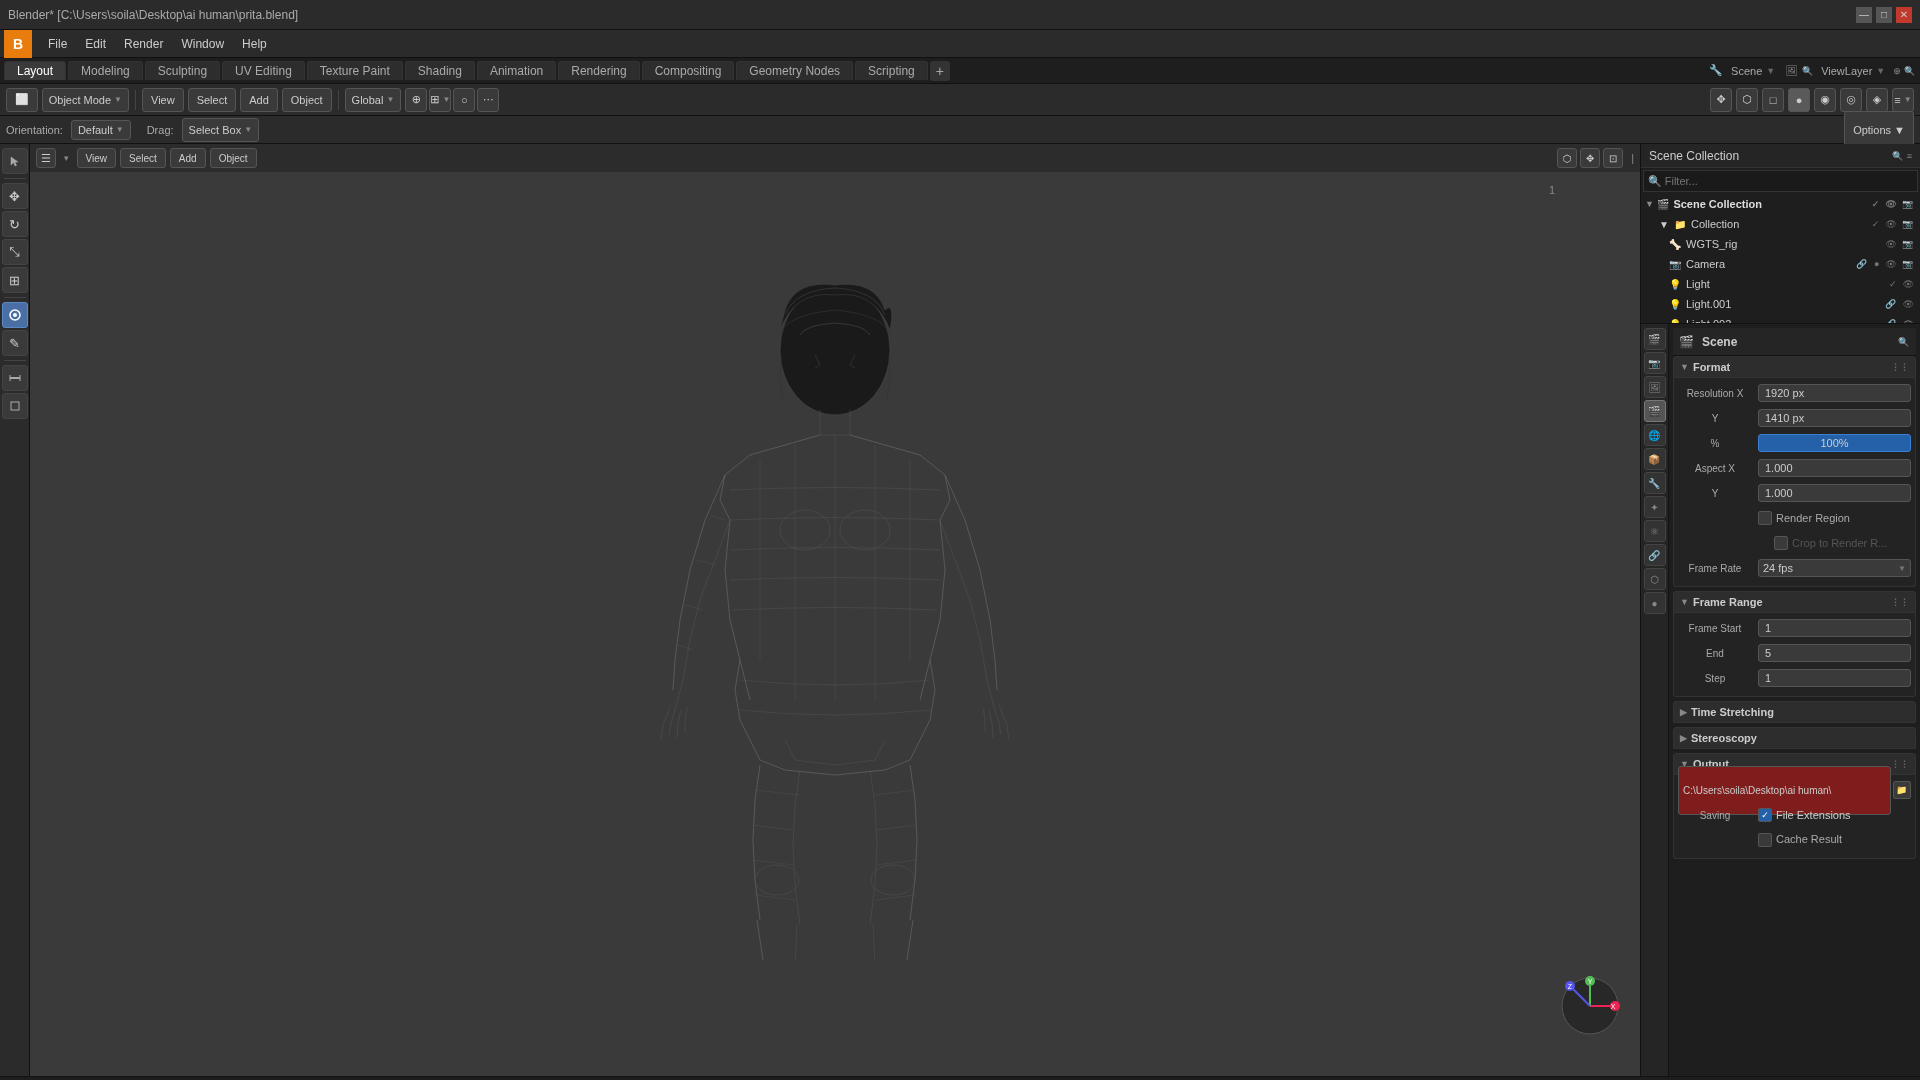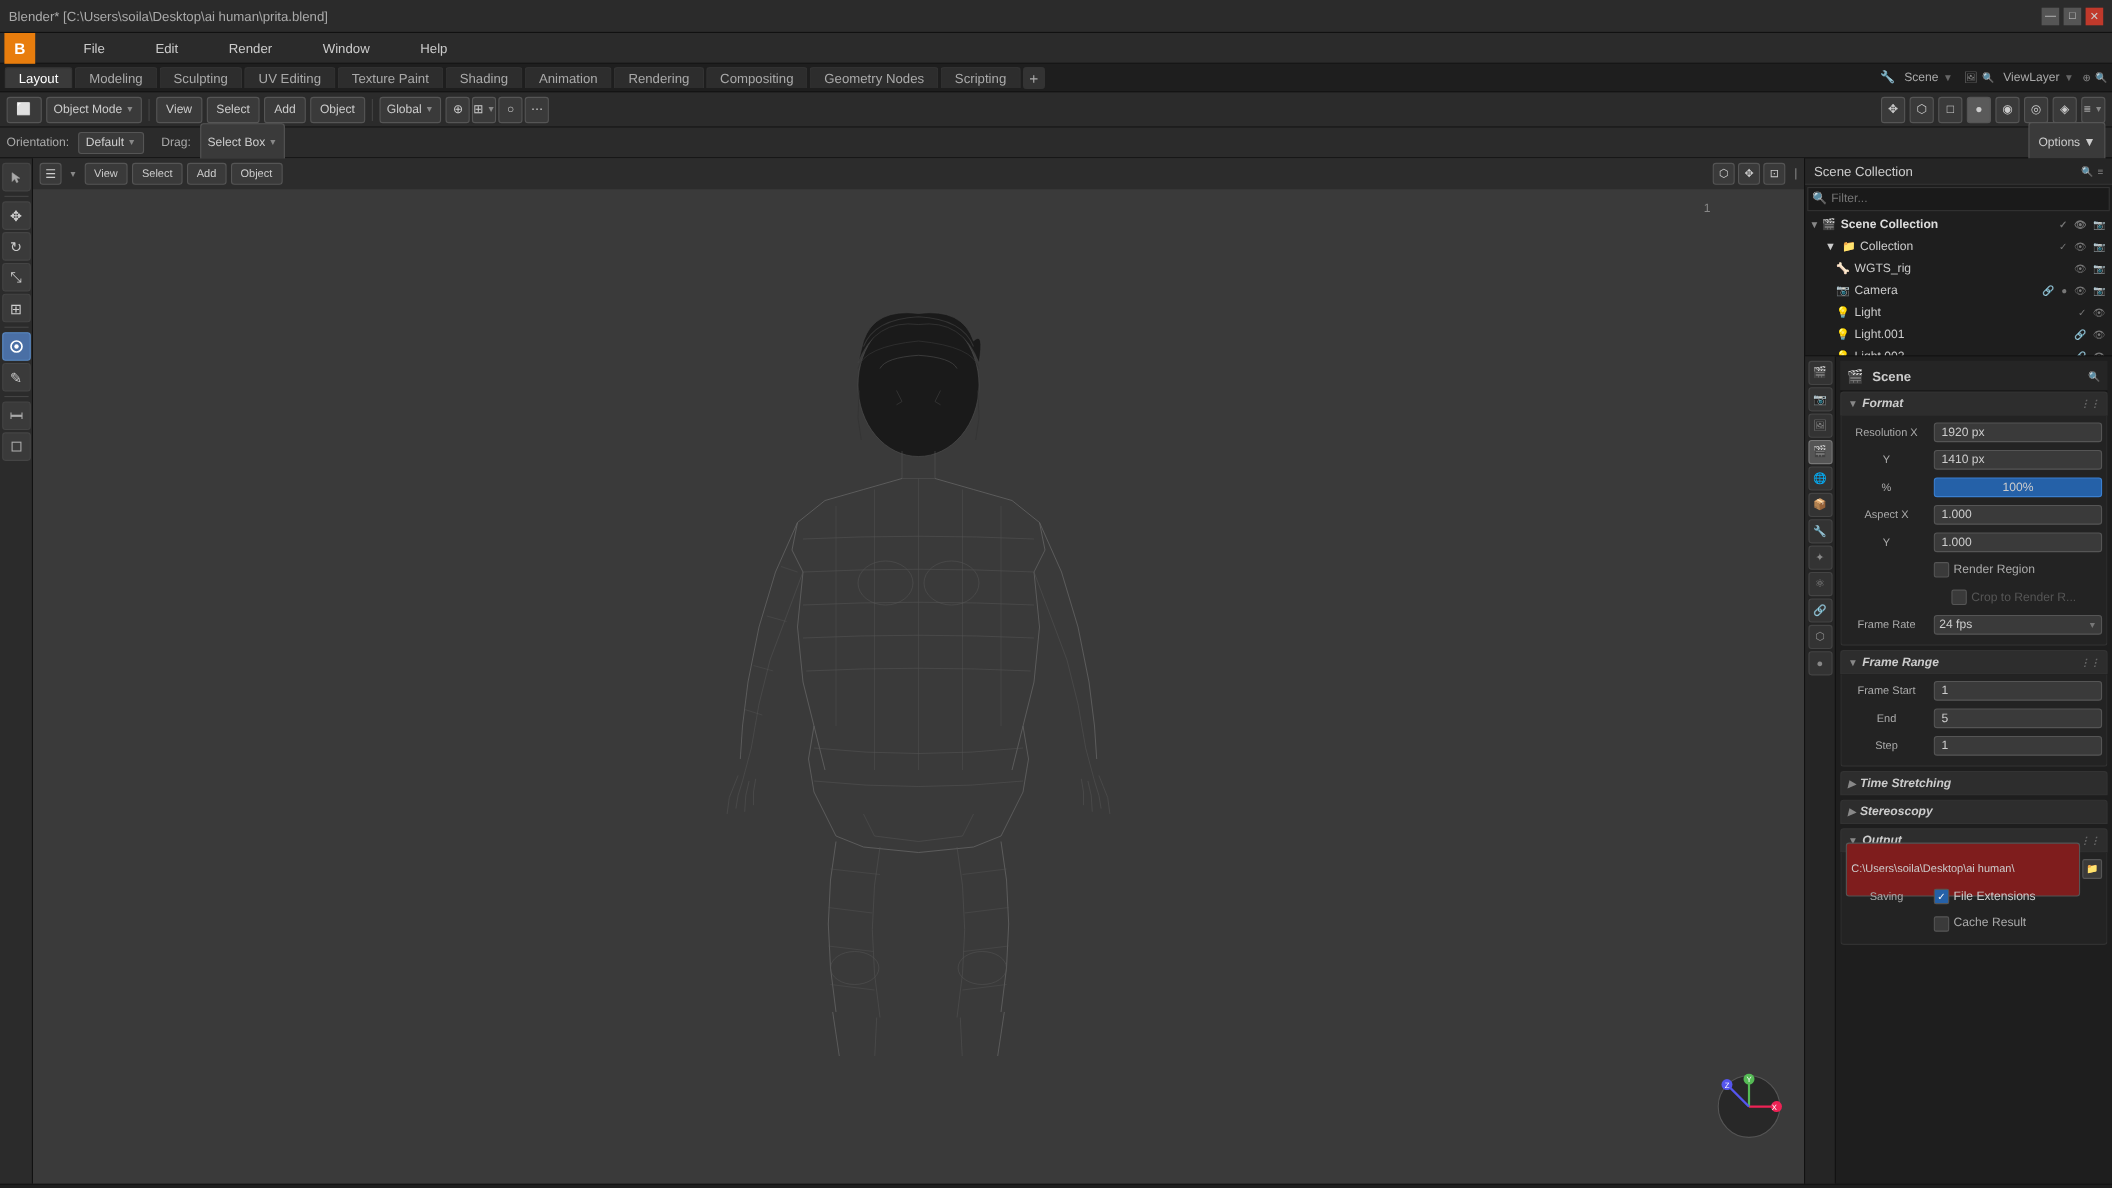--- a/index.html
+++ b/index.html
@@ -56,21 +56,20 @@
       font-weight: bold;
       font-size: 14px;
       margin-right: 6px;
     }
     .menu-item {
       padding: 2px 8px;
       color: #ccc;
       font-size: 12px;
       cursor: pointer;
       border-radius: 3px;
-      margin-left: 28px;
     }
 
     
     #workspacetabs {
       height: 26px;
       background: #1e1e1e;
       display: flex;
       align-items: center;
       padding: 0 4px;
       gap: 2px;
@@ -248,21 +247,20 @@
       background: #2d2d2d;
       display: flex;
       align-items: center;
       padding: 0 6px;
       border-radius: 3px 3px 0 0;
       cursor: pointer;
       color: #ccc;
       font-size: 11px;
       font-weight: bold;
       border: 1px solid #333;
-      font-style: italic;
     }
     .props-section-header .chevron {
       margin-right: 4px;
       font-size: 9px;
       color: #888;
     }
     .props-section-body {
       background: #232323;
       border: 1px solid #333;
       border-top: none;
@@ -573,21 +571,21 @@
     <div class="toolbar-dropdown" style="width:22px;padding:0 4px;justify-content:center;">≡</div>
   </div>
 </div>
 
 <div id="secondary-toolbar">
   <span class="secondary-label">Orientation:</span>
   <div class="toolbar-dropdown" style="height:20px;font-size:11px;">
     <span>Default</span>
   </div>
   <span class="secondary-label" style="margin-left:8px;">Drag:</span>
-  <div class="toolbar-dropdown" style="height:36px;font-size:11px;">
+  <div class="toolbar-dropdown" style="height:24px;font-size:11px;">
     <span>Select Box</span>
   </div>
   <div style="margin-left:auto;">
     <div class="toolbar-btn" style="height:38px;font-size:11px;">Options ▼</div>
   </div>
 </div>
 
 <div id="main-layout">
 
   <div id="left-toolbar">

